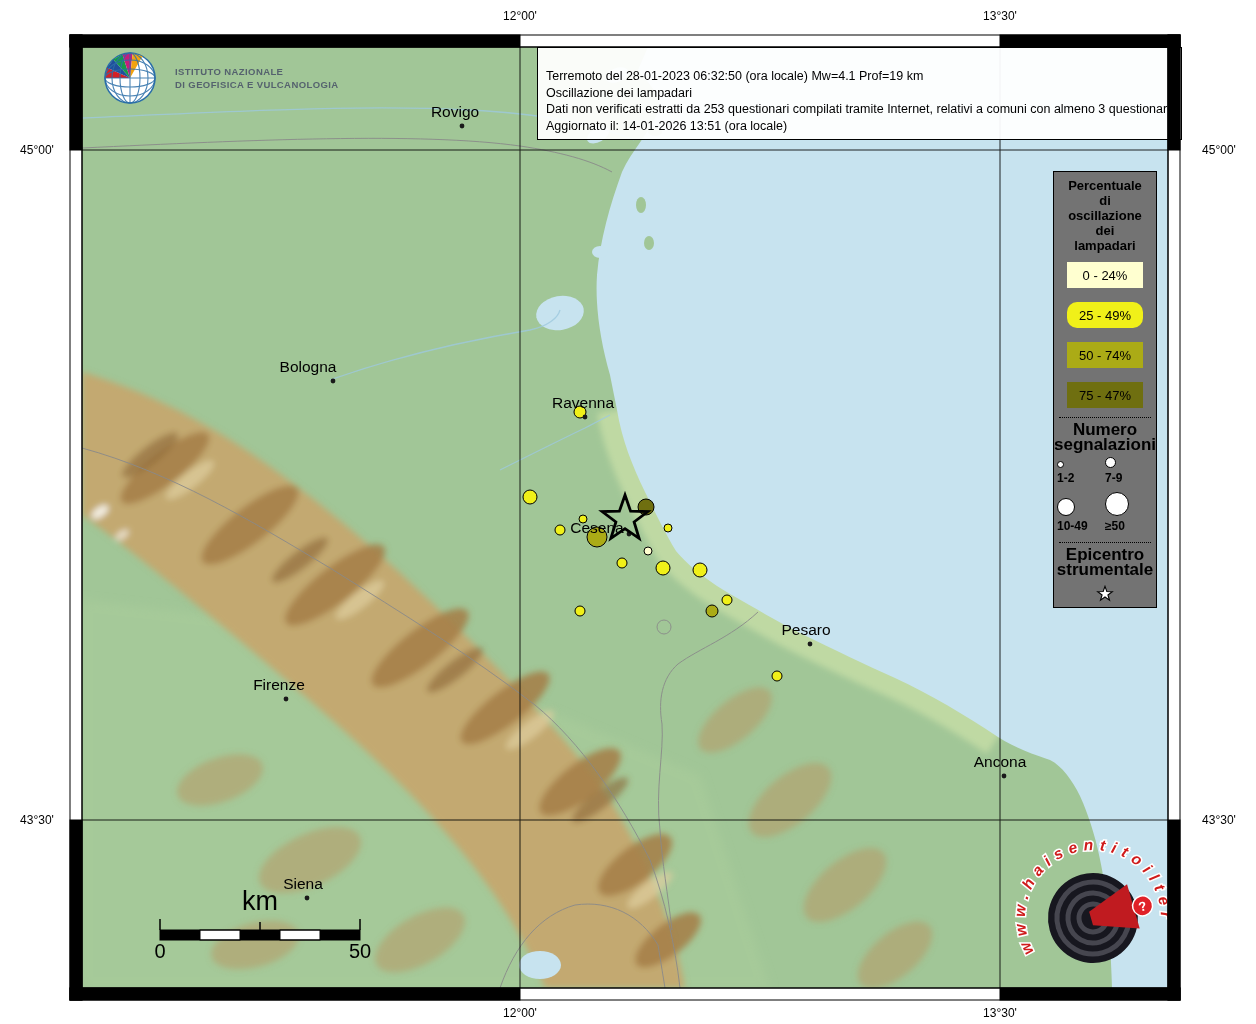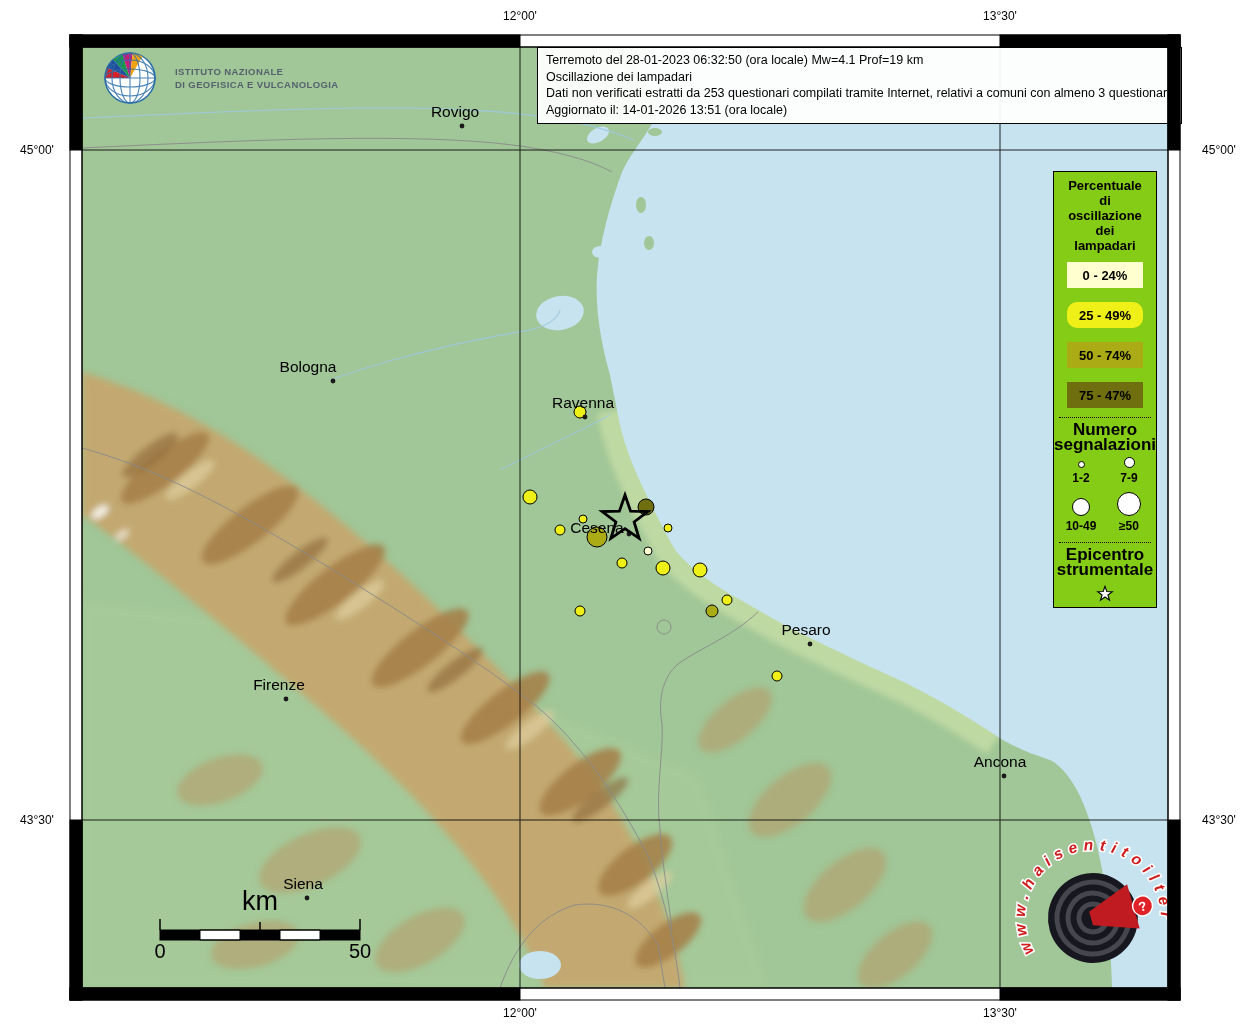--- a/index.html
+++ b/index.html
@@ -2,37 +2,37 @@
 <html><head>
 <meta charset="utf-8">
 <style>
   html,body{margin:0;padding:0}
   body{position:relative;width:1256px;height:1024px;background:#fff;
        font-family:"Liberation Sans",sans-serif;overflow:hidden;color:#000}
   #map-root{position:absolute;left:82px;top:47px;width:1178px;height:941px;overflow:hidden}
   #frame-svg{position:absolute;left:0;top:0;pointer-events:none}
   .coord-label{position:absolute;transform:translate(-50%,-50%);font-size:12px;white-space:nowrap}
   #info-box{position:absolute;left:537px;top:47px;border:1px solid #000;
-            background:rgba(255,255,255,.94);padding:4px 8px 5px;font-size:12.5px;
+            background:rgba(255,255,255,.94);padding:20px 8px 5px;font-size:12.5px;
             line-height:16.5px;white-space:nowrap}
   #ingv{position:absolute;left:103px;top:51px;display:flex;align-items:center;gap:18px}
   #ingv .txt{font-size:9.5px;font-weight:bold;color:#55626e;letter-spacing:.4px;line-height:13px}
   #legend{position:absolute;left:1053px;top:171px;width:104px;height:437px;border:1.6px solid #000;
-          background:#84cc16;box-sizing:border-box;display:flex;flex-direction:column;align-items:center;
+          background:#737373;box-sizing:border-box;display:flex;flex-direction:column;align-items:center;
           padding:4px 3px;font-weight:bold}
   .pre{white-space:pre-line;text-align:center}
   #legend .title{font-size:13px;line-height:15px;margin-top:2px}
   #legend-classes{display:flex;flex-direction:column;align-items:center;width:100%}
   .swatch{width:76px;height:26px;margin-top:14px;display:flex;align-items:center;justify-content:center;
-          font-size:13px;font-weight:bold;color:#000}
+          font-size:13px;font-weight:normal;color:#000}
   .swatch.first{margin-top:9px}
   .divider{width:96%;border-top:1.5px dotted #000;margin:9px 0 4px}
   #legend .sub{font-size:17px;line-height:15px}
   #counts{display:grid;grid-template-columns:1fr 1fr;width:100%;row-gap:7px;margin-top:5px}
-  .count-item{display:flex;flex-direction:column;align-items:center;justify-content:flex-end}
+  .count-item{display:flex;flex-direction:column;justify-content:flex-end}
   .count-circle{border:1.3px solid #000;border-radius:50%;background:#fff;box-sizing:border-box}
   .count-label{font-size:12px;margin-top:3px;font-weight:bold}
   #legend-star{margin-top:8px}
   #scalebar{position:absolute;left:145px;top:888px}
   #watermark{position:absolute;left:1003px;top:833px}
 </style>
 </head>
 <body>
 
 <div id="map-root">

